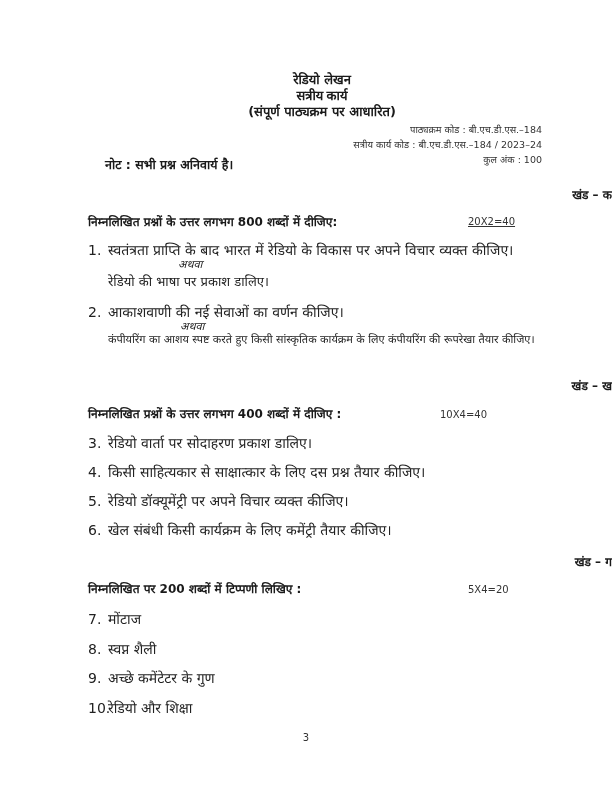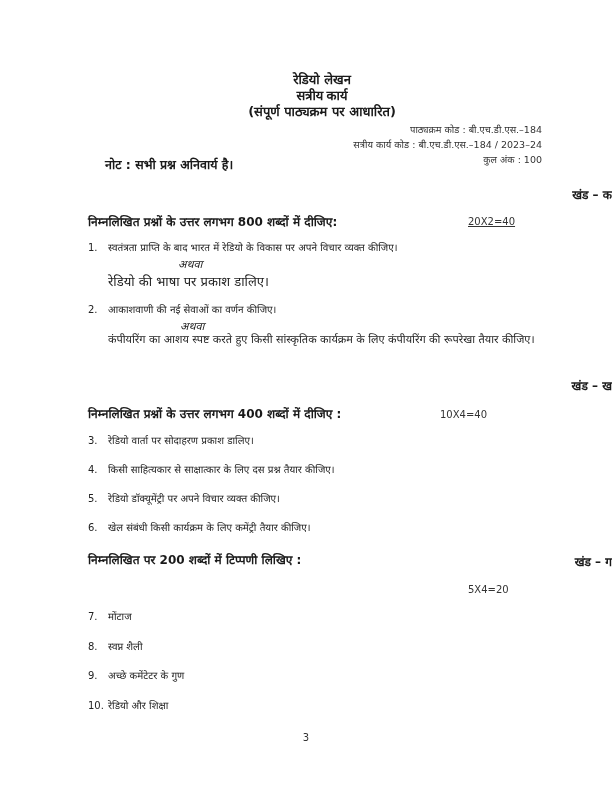--- a/index.html
+++ b/index.html
@@ -8,21 +8,21 @@
       font-family: "DejaVu Sans", "Liberation Sans", sans-serif;
       position: relative; overflow: hidden;
     }
     .abs { position: absolute; white-space: nowrap; }
     .title { left: 16px; width: 612px; text-align: center; font-weight: bold; font-size: 13px; }
     .meta { right: 70px; text-align: right; font-size: 9.5px; color: #333; }
     .note { font-weight: bold; font-size: 12.5px; }
     .section { left: 0; width: 612px; text-align: right; font-weight: bold; font-size: 12px; }
     .instr { left: 88px; font-weight: bold; font-size: 12px; }
     .marks { font-size: 10px; color: #333; }
-    .q { left: 88px; font-size: 10px; color: #222; }
+    .q { left: 88px; font-size: 14px; color: #222; }
     .qnum { display: inline-block; width: 20px; }
     .qtext { display: inline-block; }
     .or { font-weight: normal; font-style: italic; font-size: 11px; }
     .sub { left: 108px; font-size: 13px; color: #222; }
     .sub-wrap { left: 108px; width: 434px; font-size: 11px; color: #222; white-space: normal; text-align: justify; text-align-last: left; line-height: 17px; }
     .pagenum { left: 0; width: 612px; text-align: center; font-size: 10px; color: #333; }
   </style>
 </head>
 <body>
 
@@ -63,21 +63,21 @@
   <span class="qnum">4.</span><span class="qtext">किसी साहित्यकार से साक्षात्कार के लिए दस प्रश्न तैयार कीजिए।</span>
 </div>
 <div class="abs q" style="top:491px;">
   <span class="qnum">5.</span><span class="qtext">रेडियो डॉक्यूमेंट्री पर अपने विचार व्यक्त कीजिए।</span>
 </div>
 <div class="abs q" style="top:520px;">
   <span class="qnum">6.</span><span class="qtext">खेल संबंधी किसी कार्यक्रम के लिए कमेंट्री तैयार कीजिए।</span>
 </div>
 
 <div class="abs section" style="top:553px;">खंड – ग</div>
-<div class="abs instr" style="top:551px;text-align:right;">निम्नलिखित पर 200 शब्दों में टिप्पणी लिखिए :</div>
+<div class="abs instr" style="top:580px;text-align:right;">निम्नलिखित पर 200 शब्दों में टिप्पणी लिखिए :</div>
 <div class="abs marks" style="left:468px; top:584px;">5X4=20</div>
 
 <div class="abs q" style="top:609px;">
   <span class="qnum">7.</span><span class="qtext">मोंटाज</span>
 </div>
 <div class="abs q" style="top:639px;">
   <span class="qnum">8.</span><span class="qtext">स्वप्न शैली</span>
 </div>
 <div class="abs q" style="top:668px;">
   <span class="qnum">9.</span><span class="qtext">अच्छे कमेंटेटर के गुण</span>

